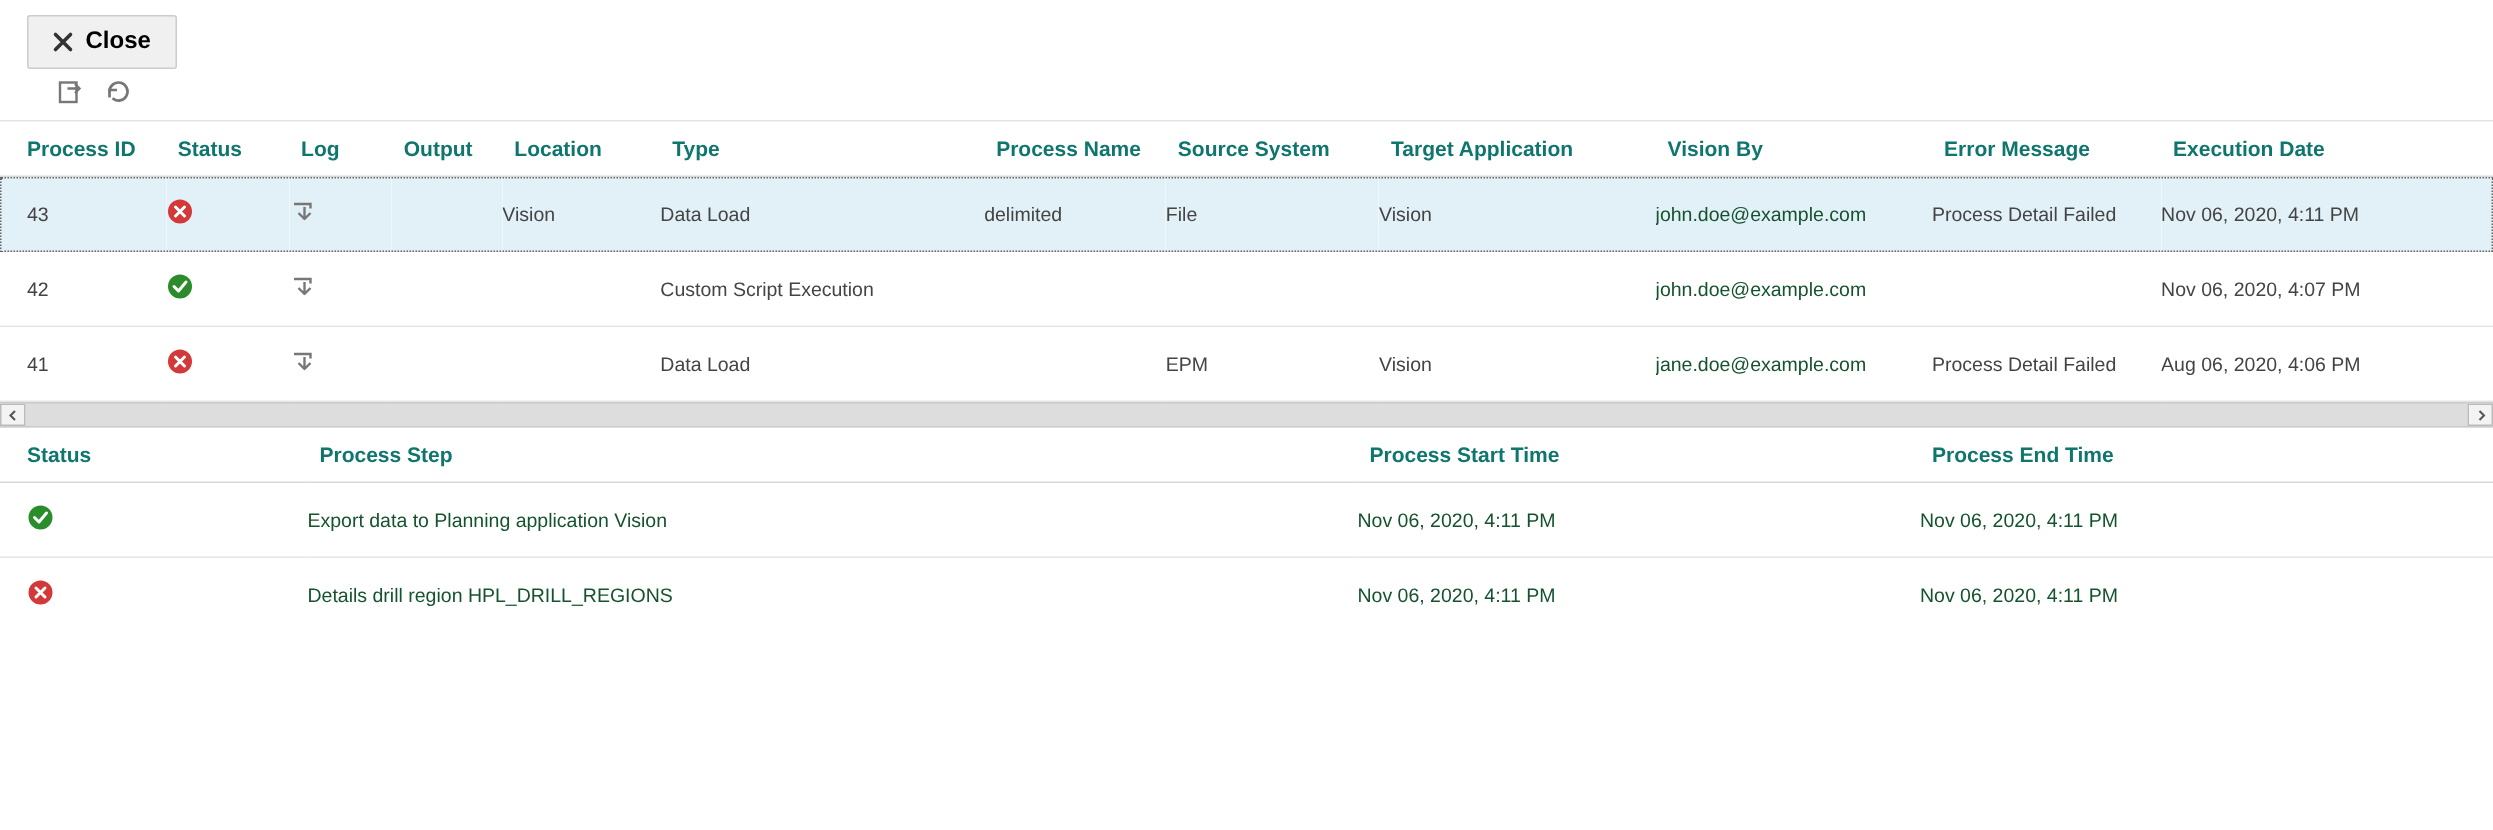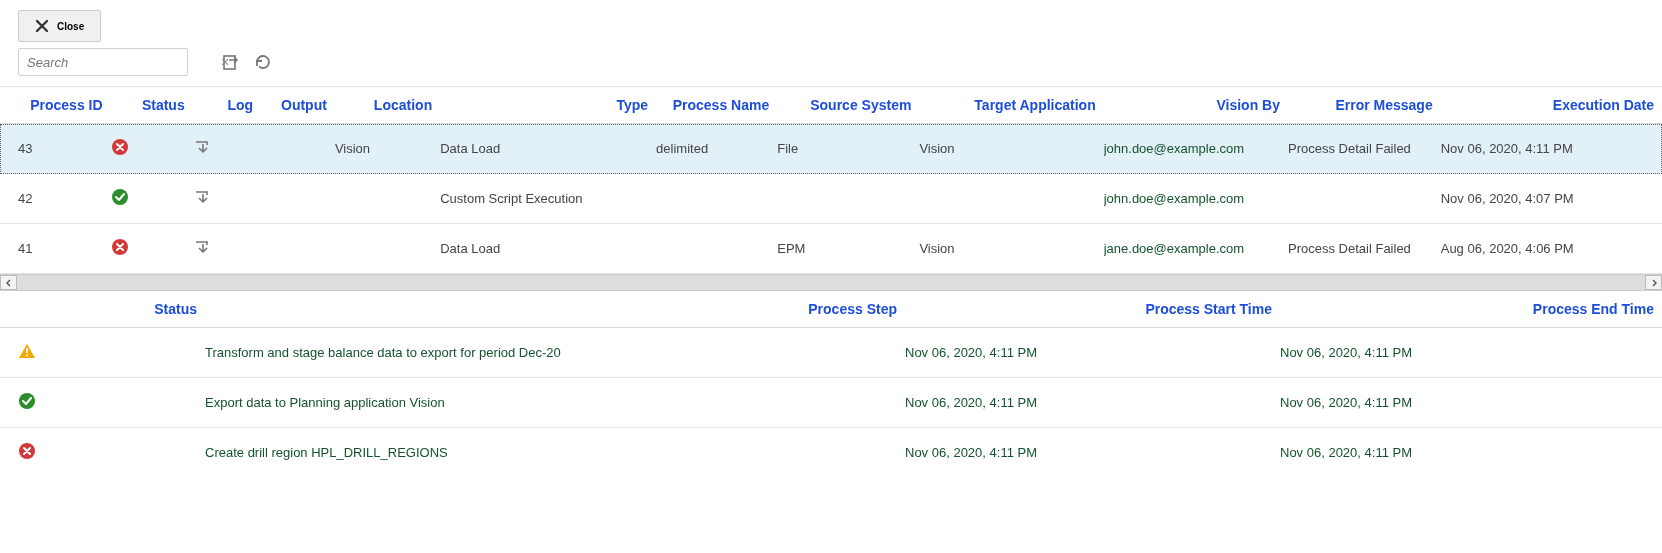--- a/index.html
+++ b/index.html
@@ -19,21 +19,21 @@
   .page-title {
     font-size: 22px;
     font-weight: bold;
     color: #333;
   }
   .close-btn {
     background: #f0f0f0;
     border: 1px solid #ccc;
     border-radius: 2px;
     padding: 8px 16px;
-    font-size: 10px;
+    font-size: 16px;
     font-weight: bold;
     cursor: pointer;
     display: flex;
     align-items: center;
     gap: 8px;
   }
   .close-x svg { display:block; }
 
   .toolbar {
     display: flex;
@@ -76,24 +76,24 @@
     justify-content: center;
   }
   .tool-icon svg { display: block; }
 
   table.main-table, table.detail-table {
     width: 100%;
     border-collapse: collapse;
     table-layout: fixed;
   }
   .main-table th, .detail-table th {
-    text-align: right;
+    text-align: left;
     font-size: 14px;
     font-weight: bold;
-    color: #1d4ed8;
+    color: #0f766e;
     padding: 10px 8px 10px 8px;
     border-bottom: 1px solid #d8d8d8;
     white-space: nowrap;
   }
   .main-table td, .detail-table td {
     padding: 14px 0;
     border-bottom: 1px solid #e5e5e5;
     color: #444;
     font-size: 13px;
     white-space: nowrap;
@@ -169,24 +169,20 @@
     <span class="close-x">
       <svg width="14" height="14" viewBox="0 0 14 14">
           <path d="M2 2 L12 12 M12 2 L2 12" stroke="#333" stroke-width="2.4" stroke-linecap="round"></path>
         </svg>
     </span>
     <span>Close</span>
   </button>
 </div>
 
 <div class="toolbar">
-  <div class="search-wrap">
-    <input class="search-input" type="text" placeholder="Search" style="">
-    <span class="search-clear">×</span>
-  </div>
   <span class="tool-icon" style="margin-left:20px;">
     <svg width="18" height="18" viewBox="0 0 18 18">
       <rect x="2" y="3" width="11" height="13" fill="none" stroke="#777" stroke-width="1.6"></rect>
       <path d="M7 7 L15 7 M12 4 L15 7 L12 10" fill="none" stroke="#777" stroke-width="1.6"></path>
     </svg>
   </span>
   <span class="tool-icon">
     <svg width="18" height="18" viewBox="0 0 18 18">
       <path d="M3 9 a6 6 0 1 1 2 4.5" fill="none" stroke="#777" stroke-width="1.8"></path>
       <path d="M3 13 L3 8 L8 8" fill="none" stroke="#777" stroke-width="1.8"></path>
@@ -326,45 +322,33 @@
       <th class="d-status">Status</th>
       <th>Process Step</th>
       <th>Process Start Time</th>
       <th>Process End Time</th>
     </tr>
   </thead>
   <tbody id="detail-tbody">
       <tr>
         <td class="d-status"><span class="status-icon">
             <svg width="18" height="18" viewBox="0 0 18 18">
-              <path d="M9 2 L17 16 L1 16 Z" fill="#f2a900"></path>
-              <rect x="8.1" y="6" width="1.8" height="5" fill="#fff"></rect>
-              <rect x="8.1" y="12.5" width="1.8" height="1.8" fill="#fff"></rect>
-            </svg>
-          </span></td>
-        <td>Transform and stage balance data to export for period Dec-20</td>
+              <circle cx="9" cy="9" r="8" fill="#2a8c2a"></circle>
+              <path d="M5 9 L8 12 L13 6" stroke="#fff" stroke-width="2" fill="none" stroke-linecap="round" stroke-linejoin="round"></path>
+            </svg>
+          </span></td>
+        <td>Export data to Planning application Vision</td>
         <td>Nov 06, 2020, 4:11 PM</td>
         <td>Nov 06, 2020, 4:11 PM</td>
       </tr>
       <tr>
         <td class="d-status"><span class="status-icon">
             <svg width="18" height="18" viewBox="0 0 18 18">
-              <circle cx="9" cy="9" r="8" fill="#2a8c2a"></circle>
-              <path d="M5 9 L8 12 L13 6" stroke="#fff" stroke-width="2" fill="none" stroke-linecap="round" stroke-linejoin="round"></path>
-            </svg>
-          </span></td>
-        <td>Export data to Planning application Vision</td>
-        <td>Nov 06, 2020, 4:11 PM</td>
-        <td>Nov 06, 2020, 4:11 PM</td>
-      </tr>
-      <tr>
-        <td class="d-status"><span class="status-icon">
-            <svg width="18" height="18" viewBox="0 0 18 18">
               <circle cx="9" cy="9" r="8" fill="#d43939"></circle>
               <path d="M6 6 L12 12 M12 6 L6 12" stroke="#fff" stroke-width="2" stroke-linecap="round"></path>
             </svg>
           </span></td>
-        <td>Create drill region HPL_DRILL_REGIONS</td>
+        <td>Details drill region HPL_DRILL_REGIONS</td>
         <td>Nov 06, 2020, 4:11 PM</td>
         <td>Nov 06, 2020, 4:11 PM</td>
       </tr>
     </tbody>
 </table>
 
 </body></html>

